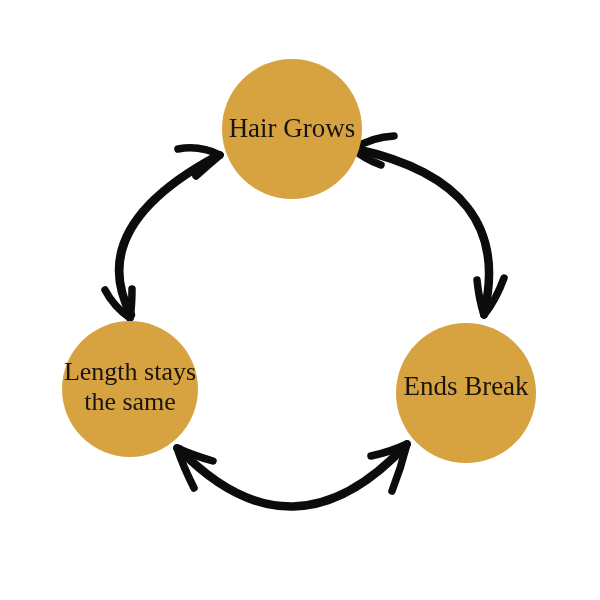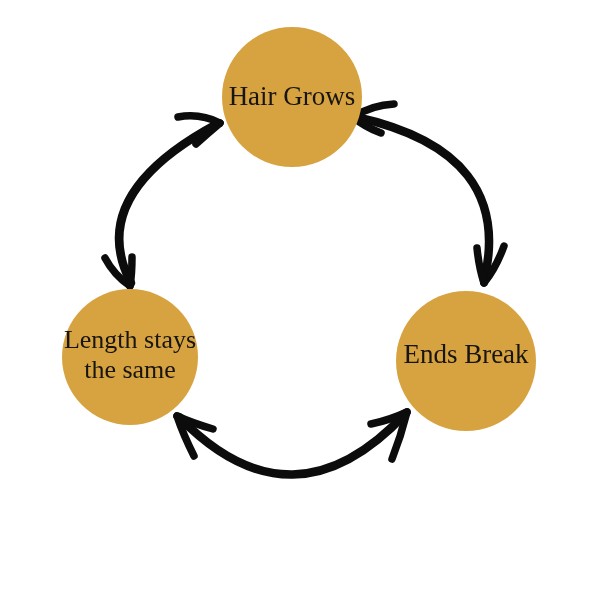--- a/index.html
+++ b/index.html
@@ -8,20 +8,21 @@
     width: 600px;
     height: 600px;
     background: #ffffff;
     overflow: hidden;
   }
   .stage {
     position: relative;
     width: 600px;
     height: 444px;
     background: #ffffff;
+    margin-top: 32px;
   }
   svg { display: block; }
   .shaft {
     fill: none;
     stroke: #0c0c0c;
     stroke-width: 8.5;
     stroke-linecap: round;
   }
   .barb {
     fill: none;

